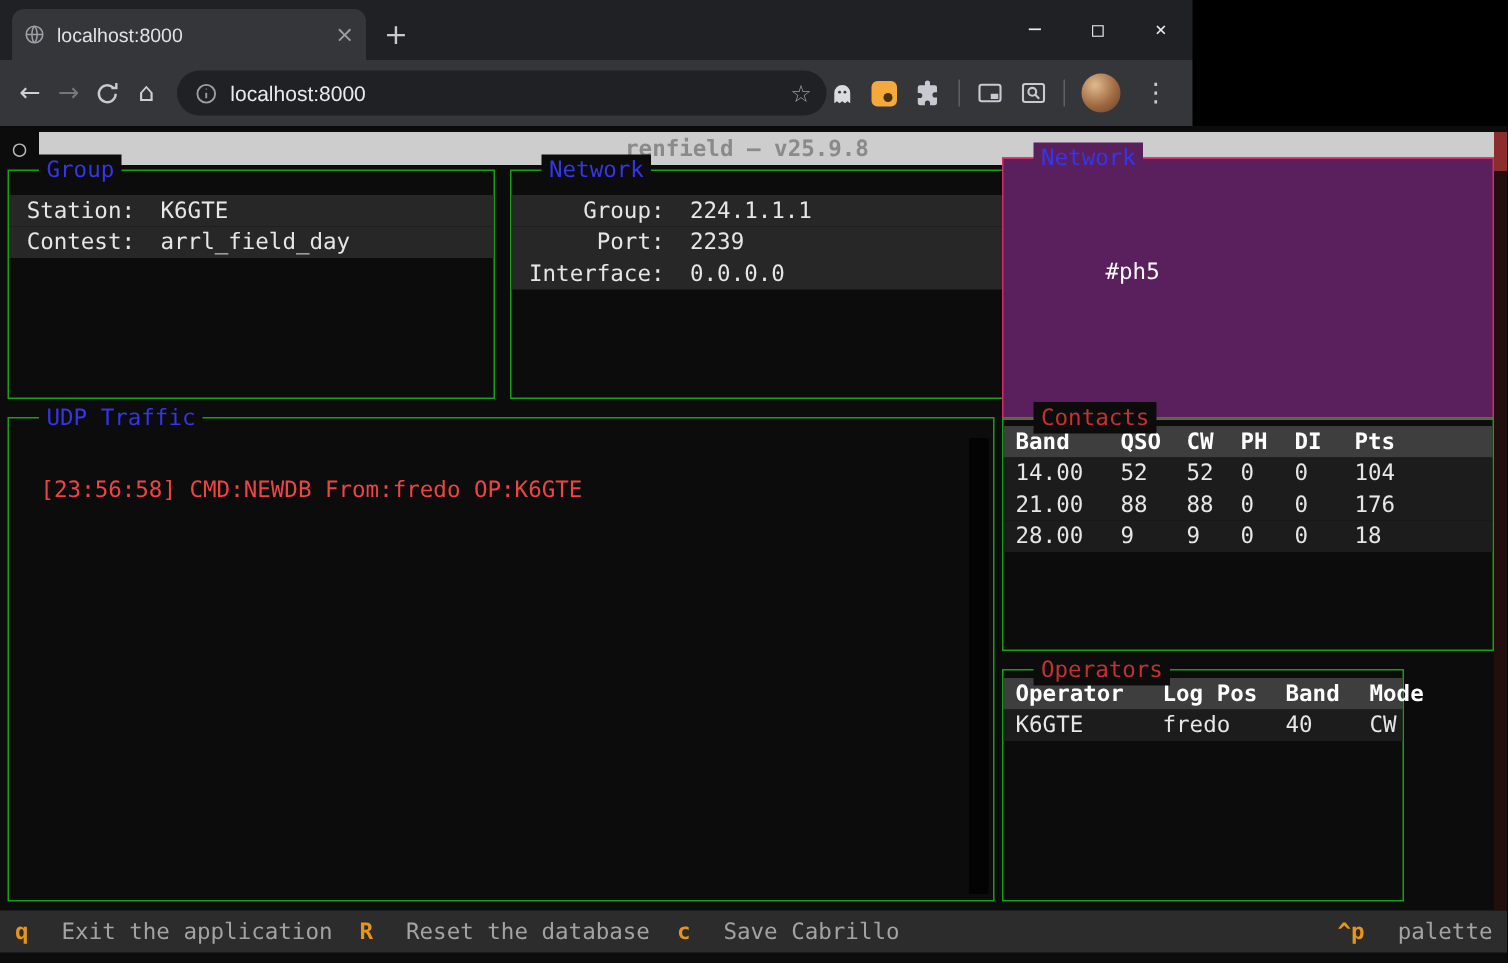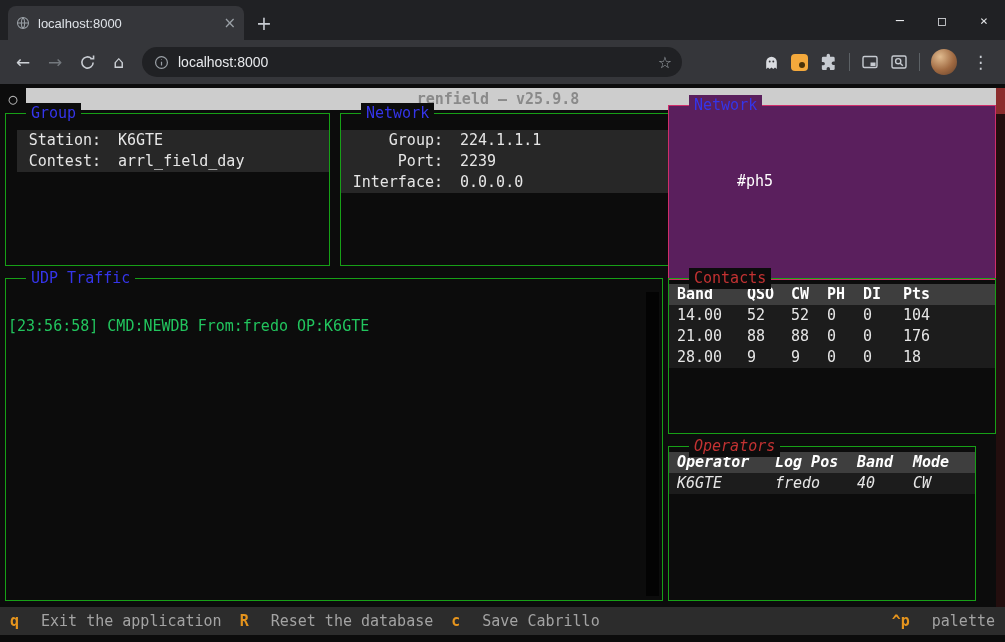--- a/index.html
+++ b/index.html
@@ -1,19 +1,19 @@
 <!DOCTYPE html>
 <html style="--page-bg: #0c0c0c; --green: #17a017; --blue: #3535ea; --red: #c23232; --scoring-bg: #5a1f5d; --scoring-border: #d02d6a; --hotkey: #e5941d; --header-bg: #cdcdcd; --header-text: #8a8a8a; --footer-bg: #2c2c2c; --table-header-bg: #3e3e3e; --table-row-bg: #1c1c1c; --kv-row-bg: #272727;"><head>
 <meta charset="utf-8">
 <style>
   * { margin:0; padding:0; box-sizing:border-box; }
   html,body { width:1005px; height:642px; overflow:hidden; background:#000; font-family:"Liberation Sans", sans-serif; }
 
   
-  .chrome { width:1005px; height:84px; }
+  .chrome { width:795px; height:84px; }
   .tabbar { height:40px; background:#202124; position:relative; display:flex; align-items:flex-end; }
   .tab { margin-left:8px; width:236px; height:34px; background:#35363a; border-radius:8px 8px 0 0;
          display:flex; align-items:center; padding:0 8px; gap:8px; }
   .tab-title { flex:1; font-size:13px; color:#dfe3e8; white-space:nowrap; overflow:hidden; }
   .tab-close { color:#9aa0a6; font-size:15px; line-height:1; font-family:"DejaVu Sans", sans-serif; }
   .newtab { width:28px; height:28px; margin:0 0 3px 6px; color:#c7cbd1; font-size:19px;
             display:flex; align-items:center; justify-content:center; border-radius:50%;
             font-family:"DejaVu Sans", sans-serif; }
   .win-controls { position:absolute; right:0; top:0; height:40px; display:flex; align-items:center; }
   .winbtn { width:42px; text-align:center; color:#e8eaed; font-size:13px; font-family:"DejaVu Sans Mono", monospace; }
@@ -44,39 +44,39 @@
                 font-weight:bold; text-align:center; line-height:22px; }
   .app-icon-box { position:absolute; left:0; top:0; width:26px; height:22px;
                   background:var(--page-bg,#0c0c0c); color:#b9b9b9; font-weight:normal;
                   text-align:center; line-height:22px; }
 
   .panel { position:absolute; border:1px solid var(--green,#17a017); }
   .panel-title { position:absolute; top:-11px; left:20px; height:21px; line-height:21px;
                  padding:0 5px; background:var(--page-bg,#0c0c0c); color:var(--blue,#3535ea); }
   .red-title { color:var(--red,#c23232); }
 
-  .group     { left:5px;   top:29px;  width:325px; height:153px;padding-left:11px; }
+  .group     { left:5px;   top:29px;  width:325px; height:153px; }
   .network   { left:340px; top:29px;  width:380px; height:153px; }
   .scoring   { left:668px; top:21px;  width:328px; height:175px;
                background:var(--scoring-bg,#5a1f5d); border-color:var(--scoring-border,#d02d6a); }
   .scoring .panel-title { background:var(--scoring-bg,#5a1f5d); }
   .udp       { left:5px;   top:194px; width:658px; height:323px; }
   .contacts  { left:668px; top:194px; width:328px; height:156px; }
-  .operators { left:668px; top:362px; width:308px; height:155px;font-style:italic; }
+  .operators { left:668px; top:362px; width:268px; height:155px; }
 
   .rows { margin-top:16px; }
   .kv-row { height:21px; line-height:21px; background:var(--kv-row-bg,#272727); display:flex; }
   .kv-row .k { text-align:right; }
   .group .kv-row .k { width:84px; }
   .network .kv-row .k { width:102px; }
   .kv-row .v { margin-left:17px; }
 
   .scoring-value { position:absolute; left:68px; top:66px; color:#ffffff; }
 
-  .udp-log { position:absolute; left:2px; top:38px; color:#22c55e; white-space:pre; }
+  .udp-log { position:absolute; left:21px; top:38px; color:#ef4444; white-space:pre; }
   .udp-scrollbar { position:absolute; top:13px; bottom:4px; right:3px; width:13px; background:#030303; }
 
   .tbl { margin-top:5px; }
   .trow { display:grid; height:21px; line-height:21px; padding-left:8px; }
   .contacts .trow  { grid-template-columns:70px 44px 36px 36px 40px 1fr; }
   .operators .trow { grid-template-columns:98px 82px 56px 1fr; }
   .trow.head { background:var(--table-header-bg,#3e3e3e); font-weight:bold; color:#fff; }
   .trow.data { background:var(--table-row-bg,#1c1c1c); }
 
   .footer { position:absolute; left:0; top:523px; width:100%; height:28px;

